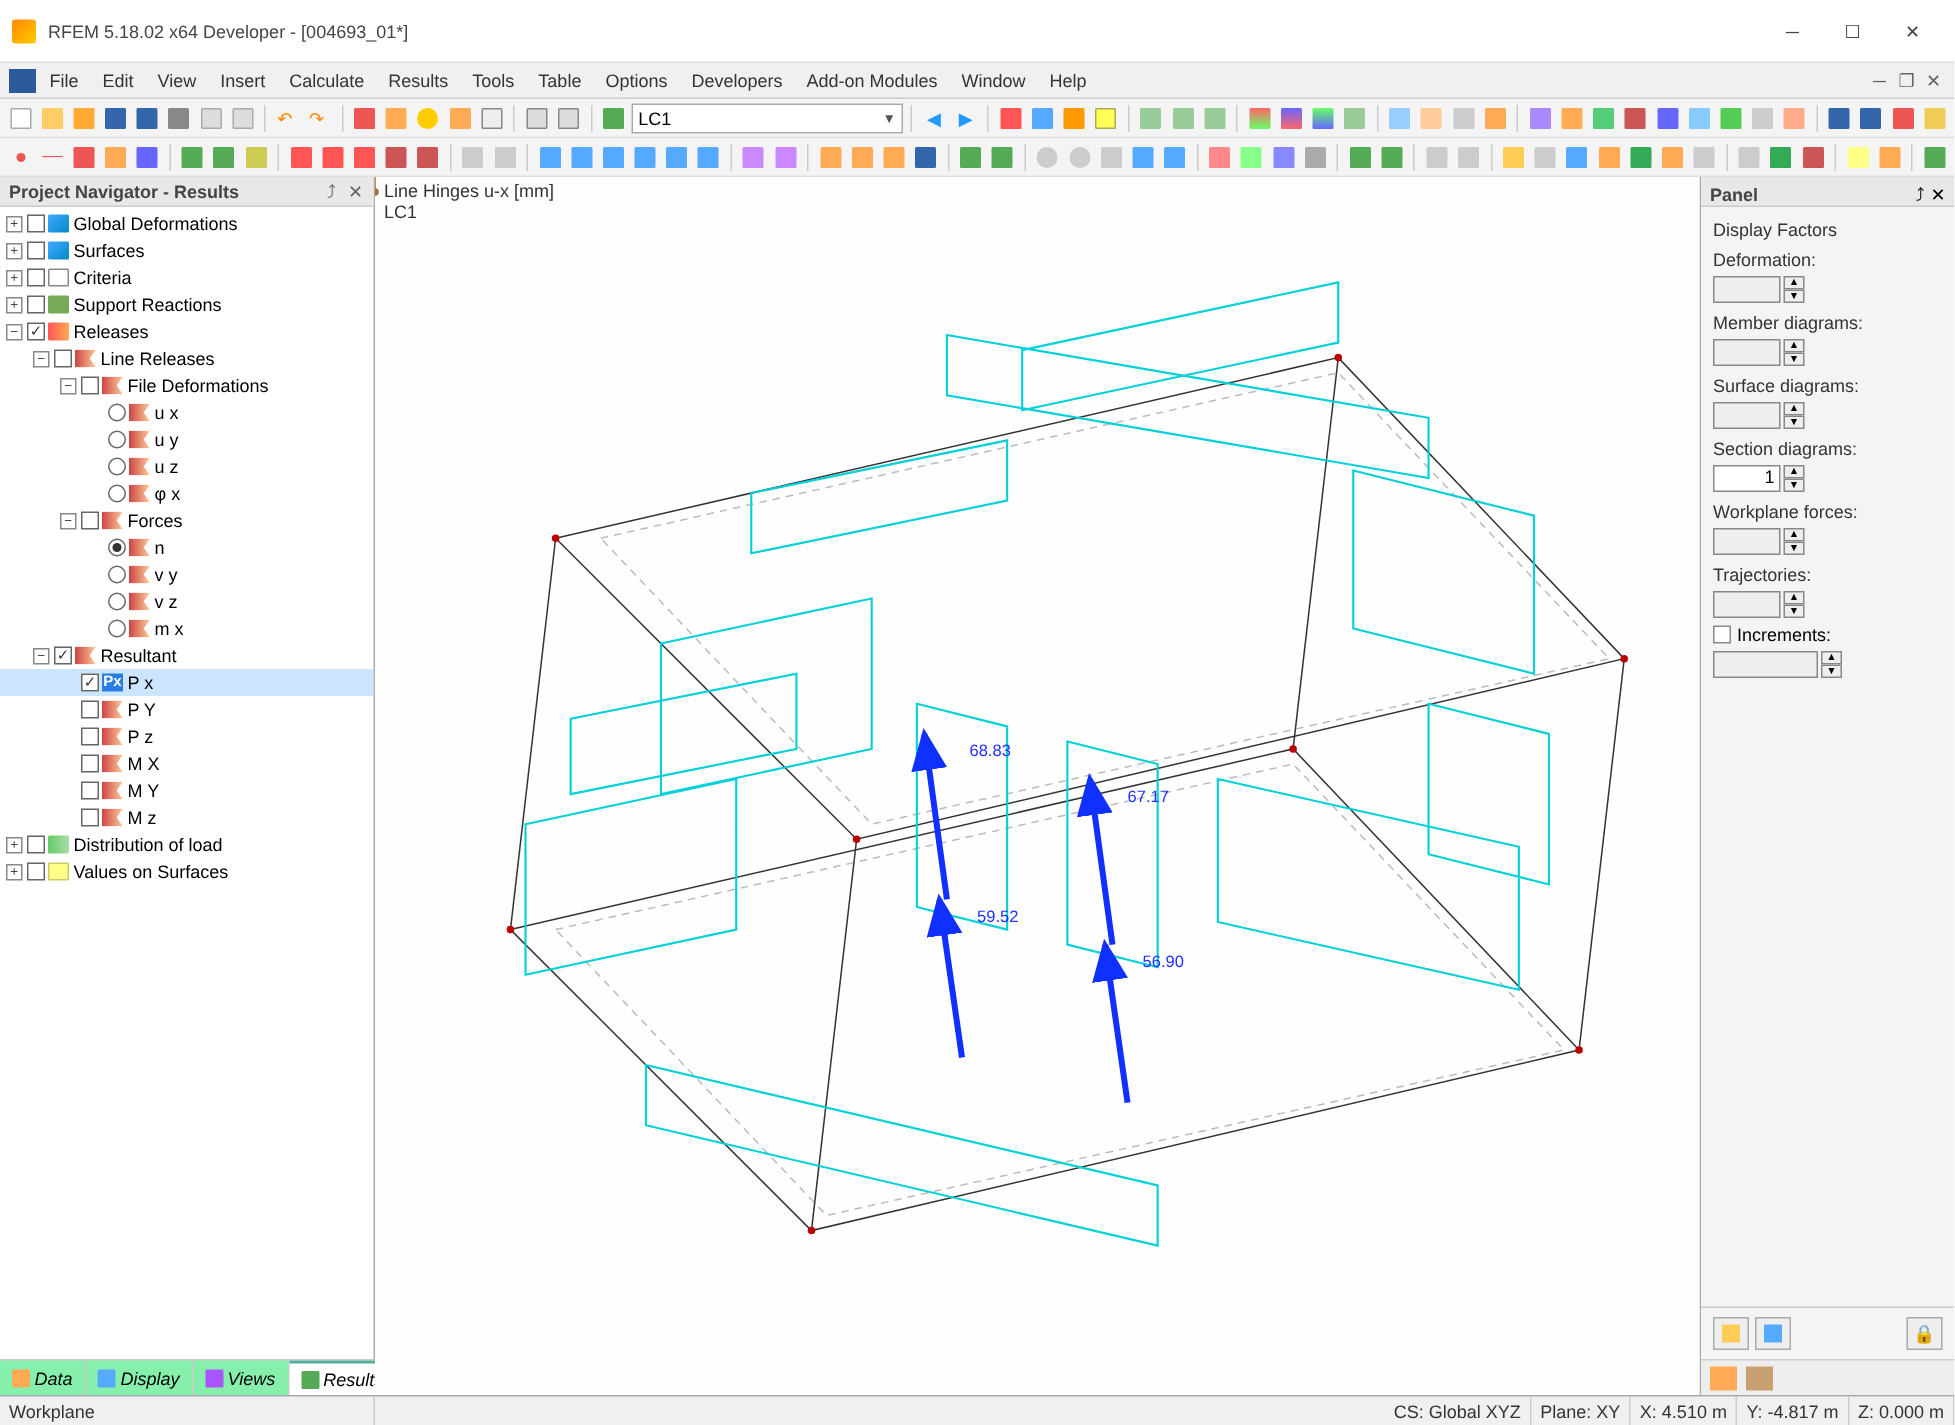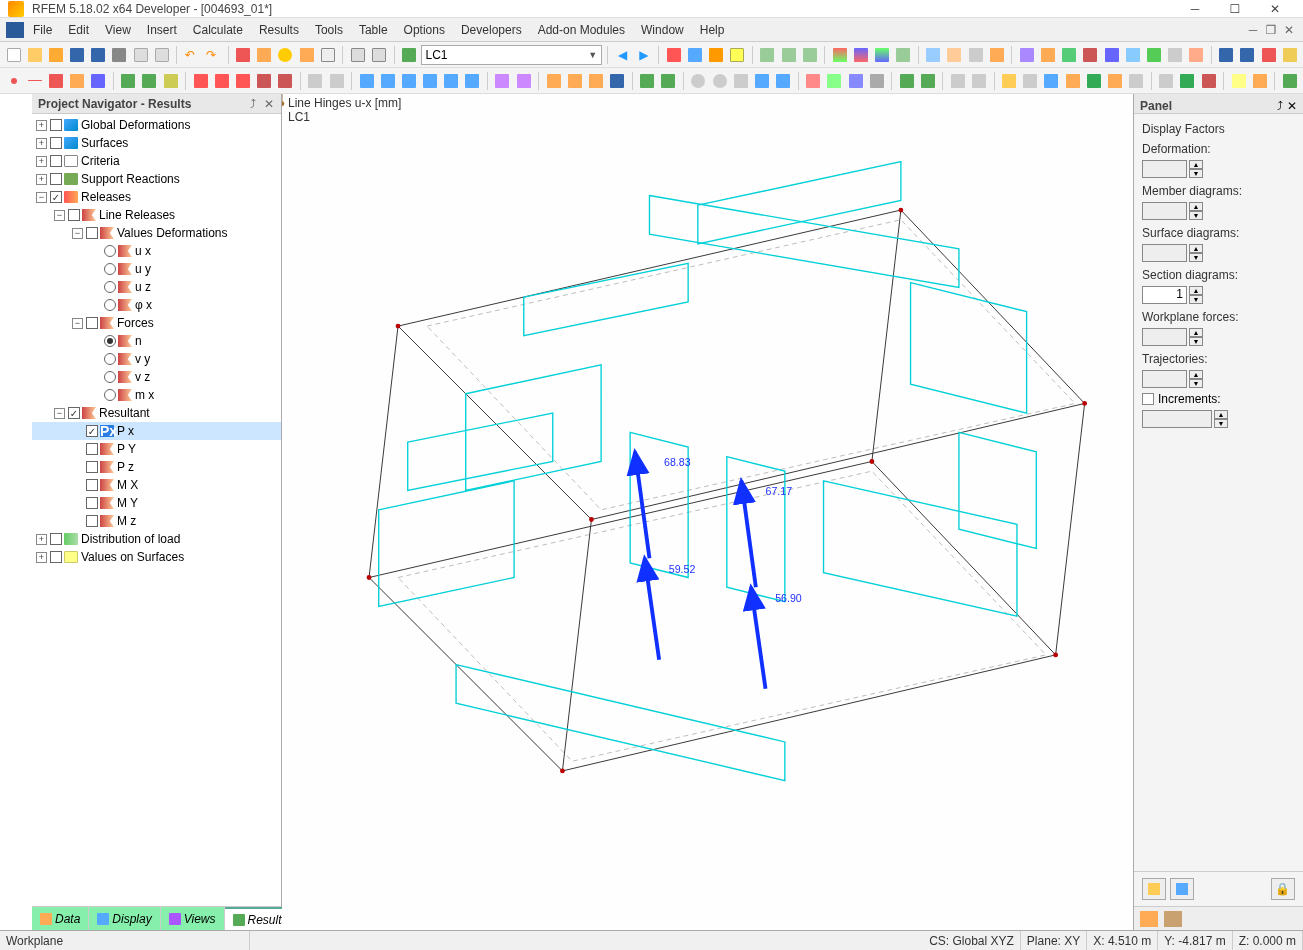--- a/index.html
+++ b/index.html
@@ -1,48 +1,48 @@
 <!DOCTYPE html>
 <html><head>
 <meta charset="utf-8">
 <style>
 * { box-sizing: border-box; margin: 0; padding: 0; font-family: "Segoe UI", Tahoma, sans-serif; font-size: 12px; }
 body { background: #fff; width: 1303px; height: 950px; overflow: hidden; display: flex; flex-direction: column; }
-.titlebar { height: 18px; background: #fff; display: flex; align-items: center; padding: 0 8px; border-bottom: 1px solid #ddd; }
+.titlebar { height: 42px; background: #fff; display: flex; align-items: center; padding: 0 8px; border-bottom: 1px solid #ddd; }
 .titlebar .app-icon { width: 16px; height: 16px; background: linear-gradient(135deg,#f80,#fc0); border-radius: 2px; margin-right: 8px; }
 .titlebar .title { flex: 1; color: #444; }
 .titlebar .winbtn { width: 40px; height: 28px; display: flex; align-items: center; justify-content: center; color: #444; cursor: pointer; }
 .menubar { height: 24px; background: #f0f0f0; display: flex; align-items: center; padding: 0 6px; gap: 2px; border-bottom: 1px solid #ccc; }
 .menubar .m { padding: 2px 7px; color: #333; cursor: pointer; }
 .menubar .spacer { flex: 1; }
 .menubar .mdi { width: 16px; height: 16px; display: flex; align-items: center; justify-content: center; color: #666; cursor: pointer; }
 .toolbar-row { height: 26px; background: #f4f4f4; display: flex; align-items: center; padding: 0 4px; gap: 2px; border-bottom: 1px solid #ddd; overflow: hidden; }
 .tbtn { width: 22px; height: 22px; display: flex; align-items: center; justify-content: center; cursor: pointer; border: 1px solid transparent; border-radius: 2px; }
 .tbtn .ic { width: 14px; height: 14px; border-radius: 1px; }
 .tsep { width: 1px; height: 18px; background: #ccc; margin: 0 3px; }
 .tcombo { height: 20px; border: 1px solid #aaa; background: #fff; padding: 0 4px; display: flex; align-items: center; gap: 4px; cursor: pointer; }
 .tcombo .dd { font-size: 9px; color: #555; }
-.main { flex: 1; display: flex; min-height: 0; padding-left: 32px; }
+.main { flex: 1; display: flex; min-height: 0; }
 .navigator { width: 250px; background: #fff; border-right: 1px solid #aaa; display: flex; flex-direction: column; }
 .nav-header { height: 20px; background: #e8e8e8; border-bottom: 1px solid #ccc; display: flex; align-items: center; padding: 0 6px; gap: 4px; }
 .nav-header .txt { flex: 1; font-weight: bold; color: #444; }
 .nav-header .tiny-icon { width: 12px; height: 12px; display: flex; align-items: center; justify-content: center; color: #666; cursor: pointer; }
 .tree { flex: 1; overflow: auto; padding: 2px 0; }
 .tree-item { display: flex; align-items: center; height: 18px; padding-left: 4px; white-space: nowrap; cursor: pointer; }
 .tree-toggle { width: 11px; height: 11px; border: 1px solid #888; display: flex; align-items: center; justify-content: center; font-size: 9px; line-height: 1; color: #444; margin-right: 3px; background: #fff; }
 .tree-chk { width: 12px; height: 12px; border: 1px solid #666; background: #fff; margin-right: 2px; display: flex; align-items: center; justify-content: center; font-size: 10px; color: #333; }
 .tree-radio { width: 12px; height: 12px; border: 1px solid #666; border-radius: 50%; background: #fff; margin-right: 2px; display: flex; align-items: center; justify-content: center; }
 .tree-radio.sel::after { content: ""; width: 6px; height: 6px; background: #333; border-radius: 50%; }
 .tree-icon { width: 14px; height: 12px; margin-right: 3px; display:inline-block; }
 .ti-surf { background: linear-gradient(135deg,#4af,#08c); border-radius:1px;}
 .ti-criteria{ background:#fff;border:1px solid #888;border-radius:1px;}
 .ti-supp{ background:#7a5; border-radius:1px;}
 .ti-rel { background: linear-gradient(90deg,#f55,#fa5); border-radius:1px;}
 .ti-flag { background: linear-gradient(90deg,#c44,#fc9); clip-path: polygon(0 0,100% 0,70% 50%,100% 100%,0 100%);}
-.ti-px { background: #2a7de1; color:#fff; font-size:14px; font-weight:bold; text-align:center; line-height:12px;}
+.ti-px { background: #2a7de1; color:#fff; font-size:10px; font-weight:bold; text-align:center; line-height:12px;}
 .ti-dist{ background: linear-gradient(90deg,#6c6,#ada); border-radius:1px;}
 .ti-vals{ background:#ff8; border:1px solid #cc6; border-radius:1px;}
 .sel-item { background: #cde6ff; }
 .nav-tabs { height: 24px; background: #86efac; border-top: 1px solid #ccc; display: flex; font-style: italic; }
 .nav-tab { flex: 0 0 auto; padding: 3px 8px; display: flex; align-items: center; gap: 3px; border-right: 1px solid #ccc; cursor: pointer; }
 .nav-tab.active { background: #fff; border-top: 2px solid #5a9; }
 .nav-tab .nti { width: 12px; height: 12px; border-radius: 1px; }
 
 .viewport { flex: 1; background: #fefefe; position: relative; overflow: hidden; }
 .viewport .vp-label { position: absolute; top: 2px; left: 6px; color: #333; line-height: 14px; }
@@ -487,21 +487,21 @@
         <div class="tree-item" style="padding-left:22px;">
           <span class="tree-toggle">−</span>
           <span class="tree-chk"></span>
           <span class="tree-icon ti-flag"></span>
           <span>Line Releases</span>
         </div>
           <div class="tree-item" style="padding-left:40px;">
           <span class="tree-toggle">−</span>
           <span class="tree-chk"></span>
           <span class="tree-icon ti-flag"></span>
-          <span>Values Deformations</span>
+          <span>File Deformations</span>
         </div>
             <div class="tree-item" style="padding-left:72px;">
           <span class="tree-radio"></span>
           <span class="tree-icon ti-flag"></span>
           <span>u x</span>
         </div>
             <div class="tree-item" style="padding-left:72px;">
           <span class="tree-radio"></span>
           <span class="tree-icon ti-flag"></span>
           <span>u y</span>

